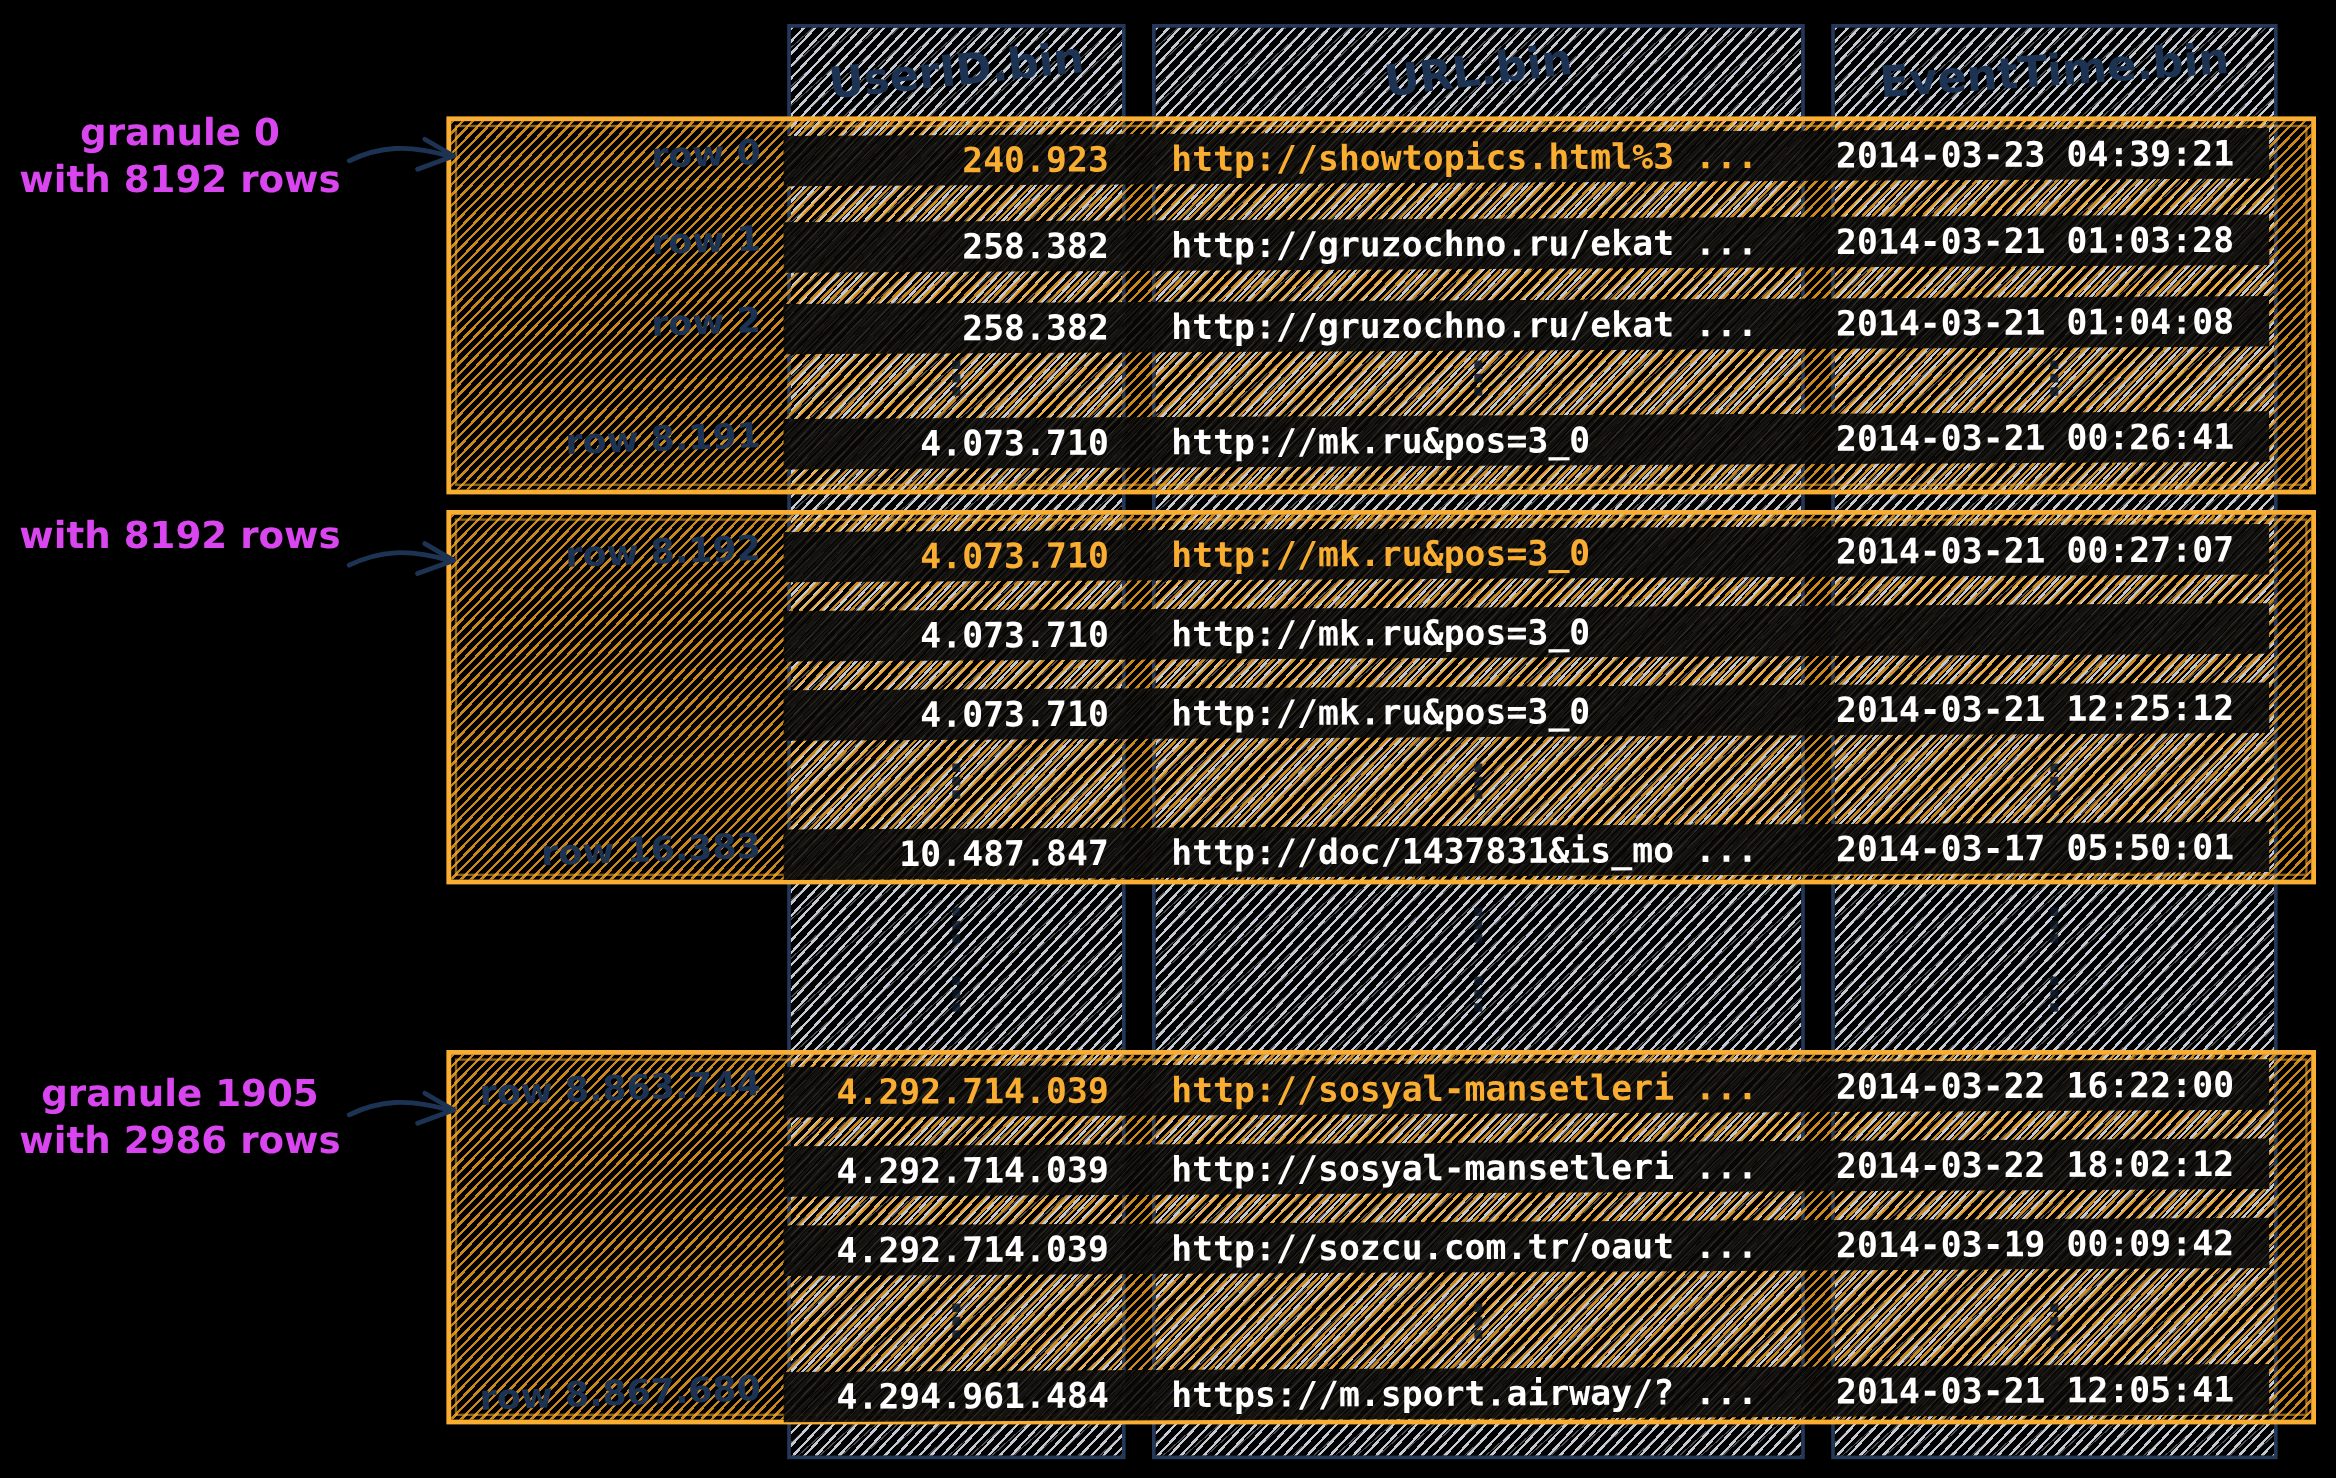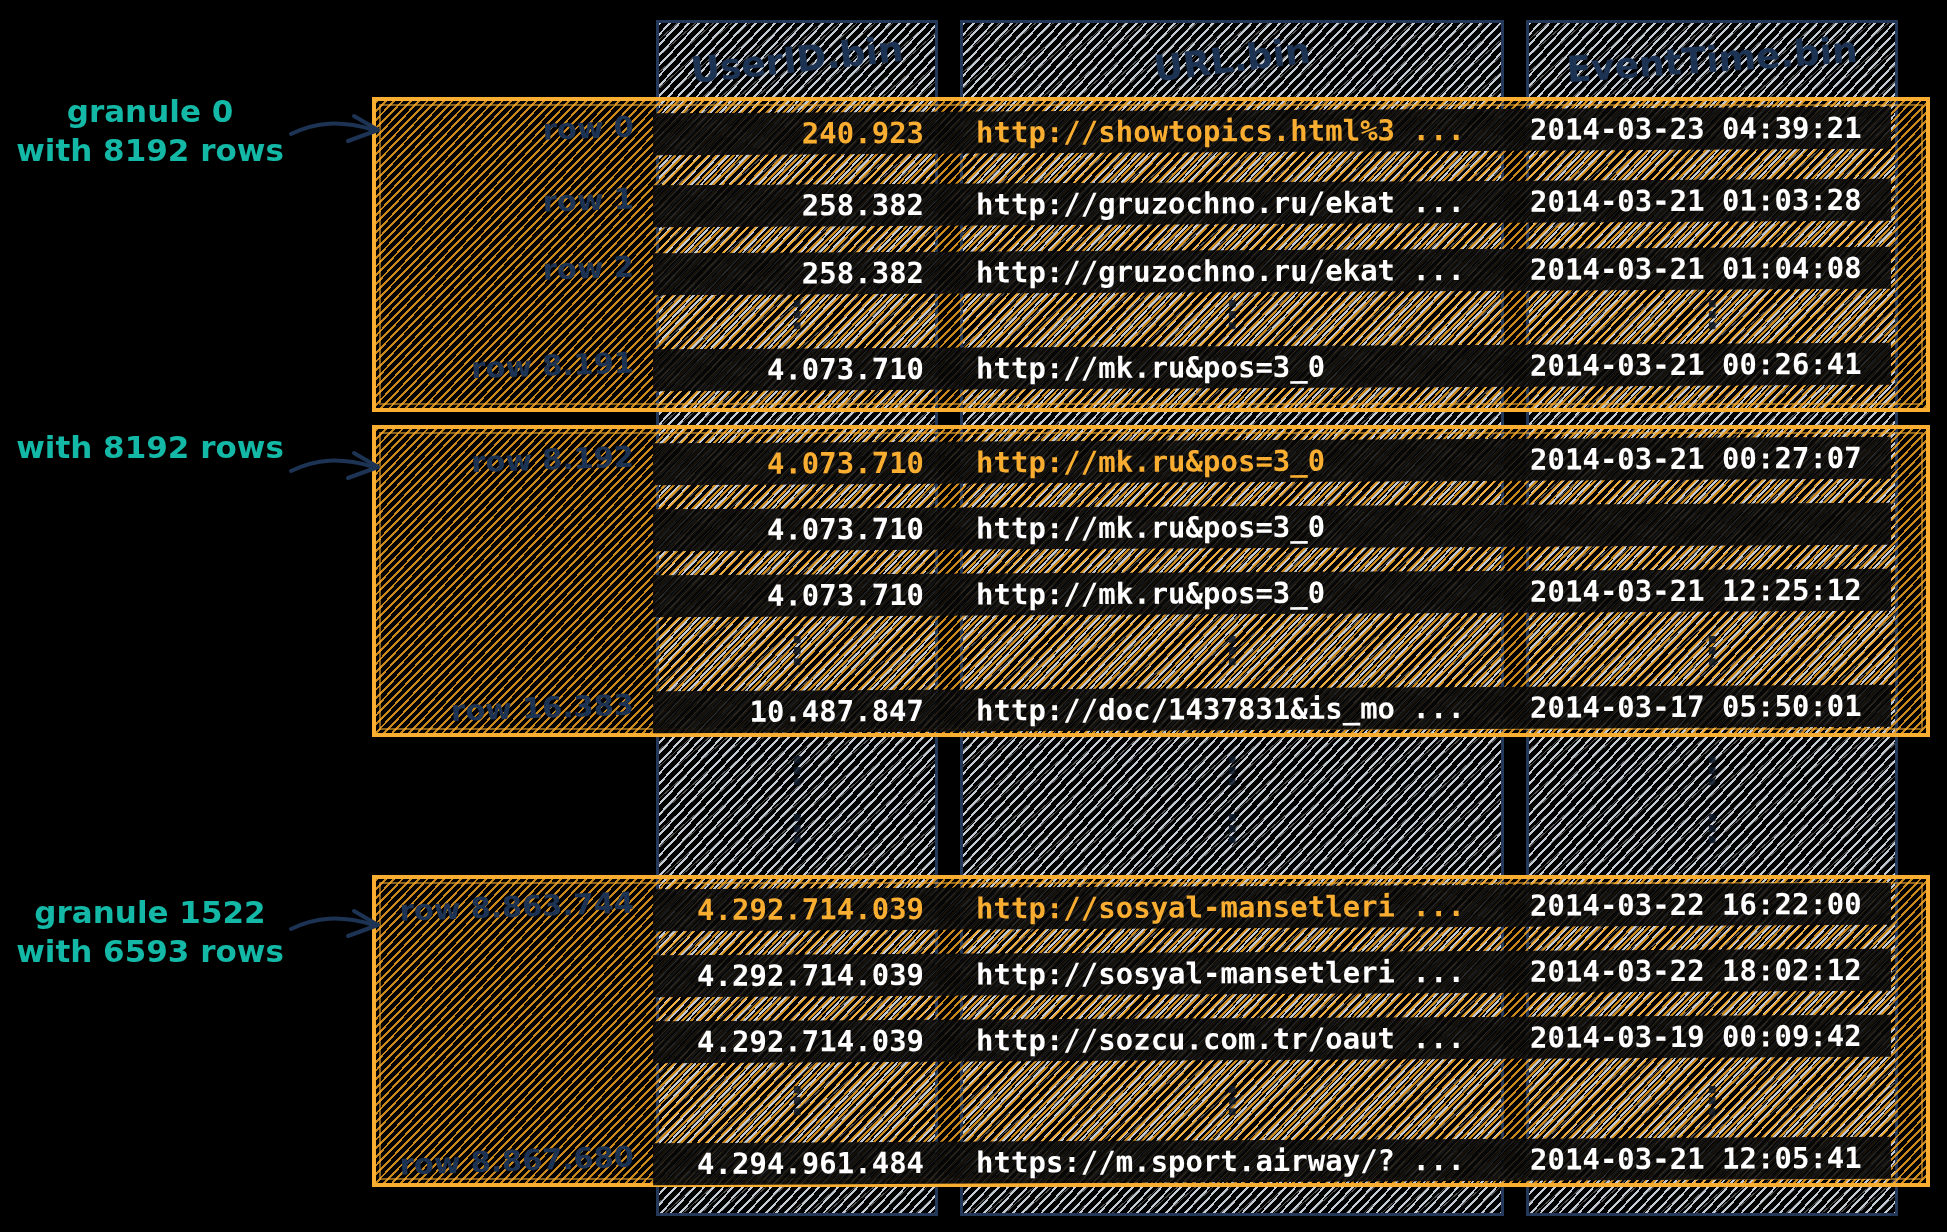--- a/index.html
+++ b/index.html
@@ -57,21 +57,21 @@
   
   .row-label{
     position:absolute;left:378px;width:264px;text-align:right;box-sizing:border-box;padding-right:8px;
     font-family:"DejaVu Sans",sans-serif;font-weight:bold;font-size:29px;color:#1d3354;
     transform:rotate(-2deg);z-index:4;white-space:nowrap;
   }
   
   .annot{
     position:absolute;left:0;width:300px;text-align:center;
     font-family:"DejaVu Sans",sans-serif;font-weight:bold;font-size:31px;line-height:1.25;
-    color:#14b8a6;z-index:4;
+    color:#d946ef;z-index:4;
   }
   .arrow{position:absolute;z-index:4;}
   .arrow svg{display:block;}
   
   .vdots{
     position:absolute;z-index:4;color:rgba(12,22,38,0.85);
     font-family:"DejaVu Sans",sans-serif;font-weight:bold;font-size:38px;line-height:1;
     transform:translateX(-50%);
   }
 </style>
@@ -223,22 +223,22 @@
     <div>with 8192 rows</div>
   </div>
   <div class="arrow" style="left:288px;top:445px">
     <svg width="95" height="44" viewBox="0 0 95 44">
         <path d="M3 26 C 28 14, 52 12, 86 22" fill="none" stroke="#1d3354" stroke-width="4" stroke-linecap="round"></path>
         <path d="M66 8 L 90 22 L 60 33" fill="none" stroke="#1d3354" stroke-width="4" stroke-linejoin="round" stroke-linecap="round"></path>
       </svg>
   </div>
 
   <div class="annot" style="top:893px">
-    <div>granule 1522</div>
-    <div>with 6593 rows</div>
+    <div>granule 1905</div>
+    <div>with 2986 rows</div>
   </div>
   <div class="arrow" style="left:288px;top:903px">
     <svg width="95" height="44" viewBox="0 0 95 44">
         <path d="M3 26 C 28 14, 52 12, 86 22" fill="none" stroke="#1d3354" stroke-width="4" stroke-linecap="round"></path>
         <path d="M66 8 L 90 22 L 60 33" fill="none" stroke="#1d3354" stroke-width="4" stroke-linejoin="round" stroke-linecap="round"></path>
       </svg>
   </div>
 
 </div>
 

